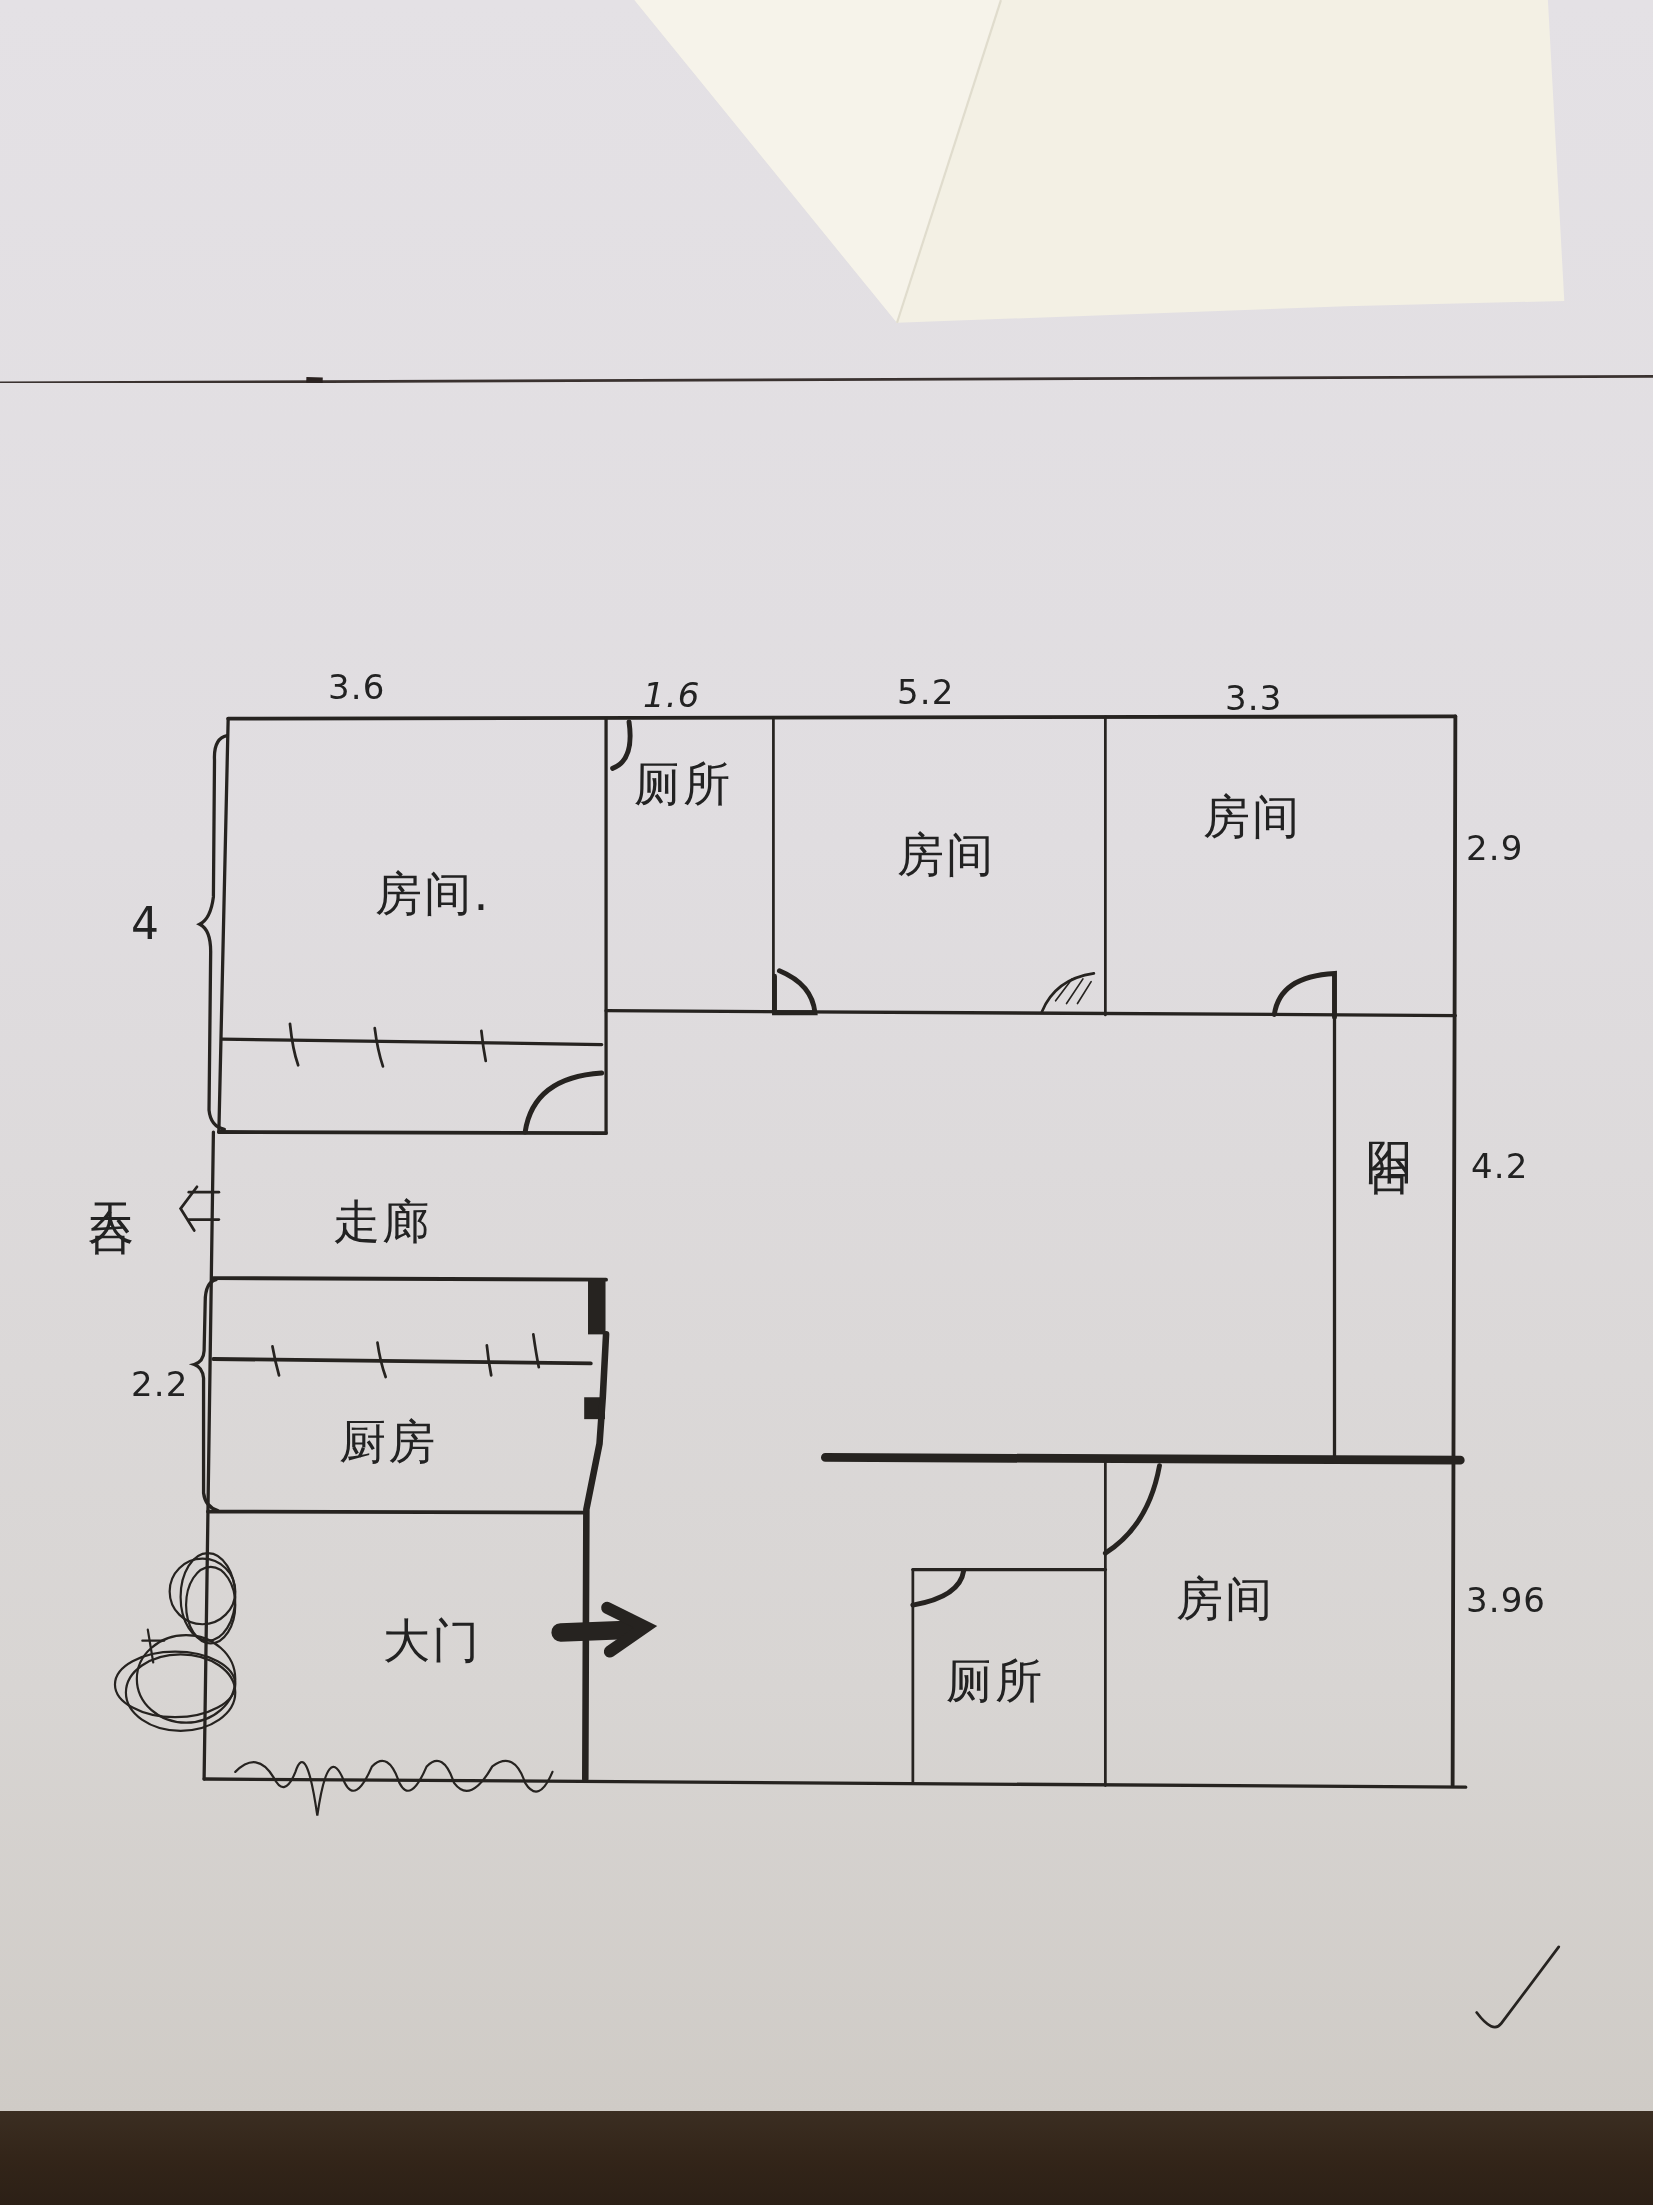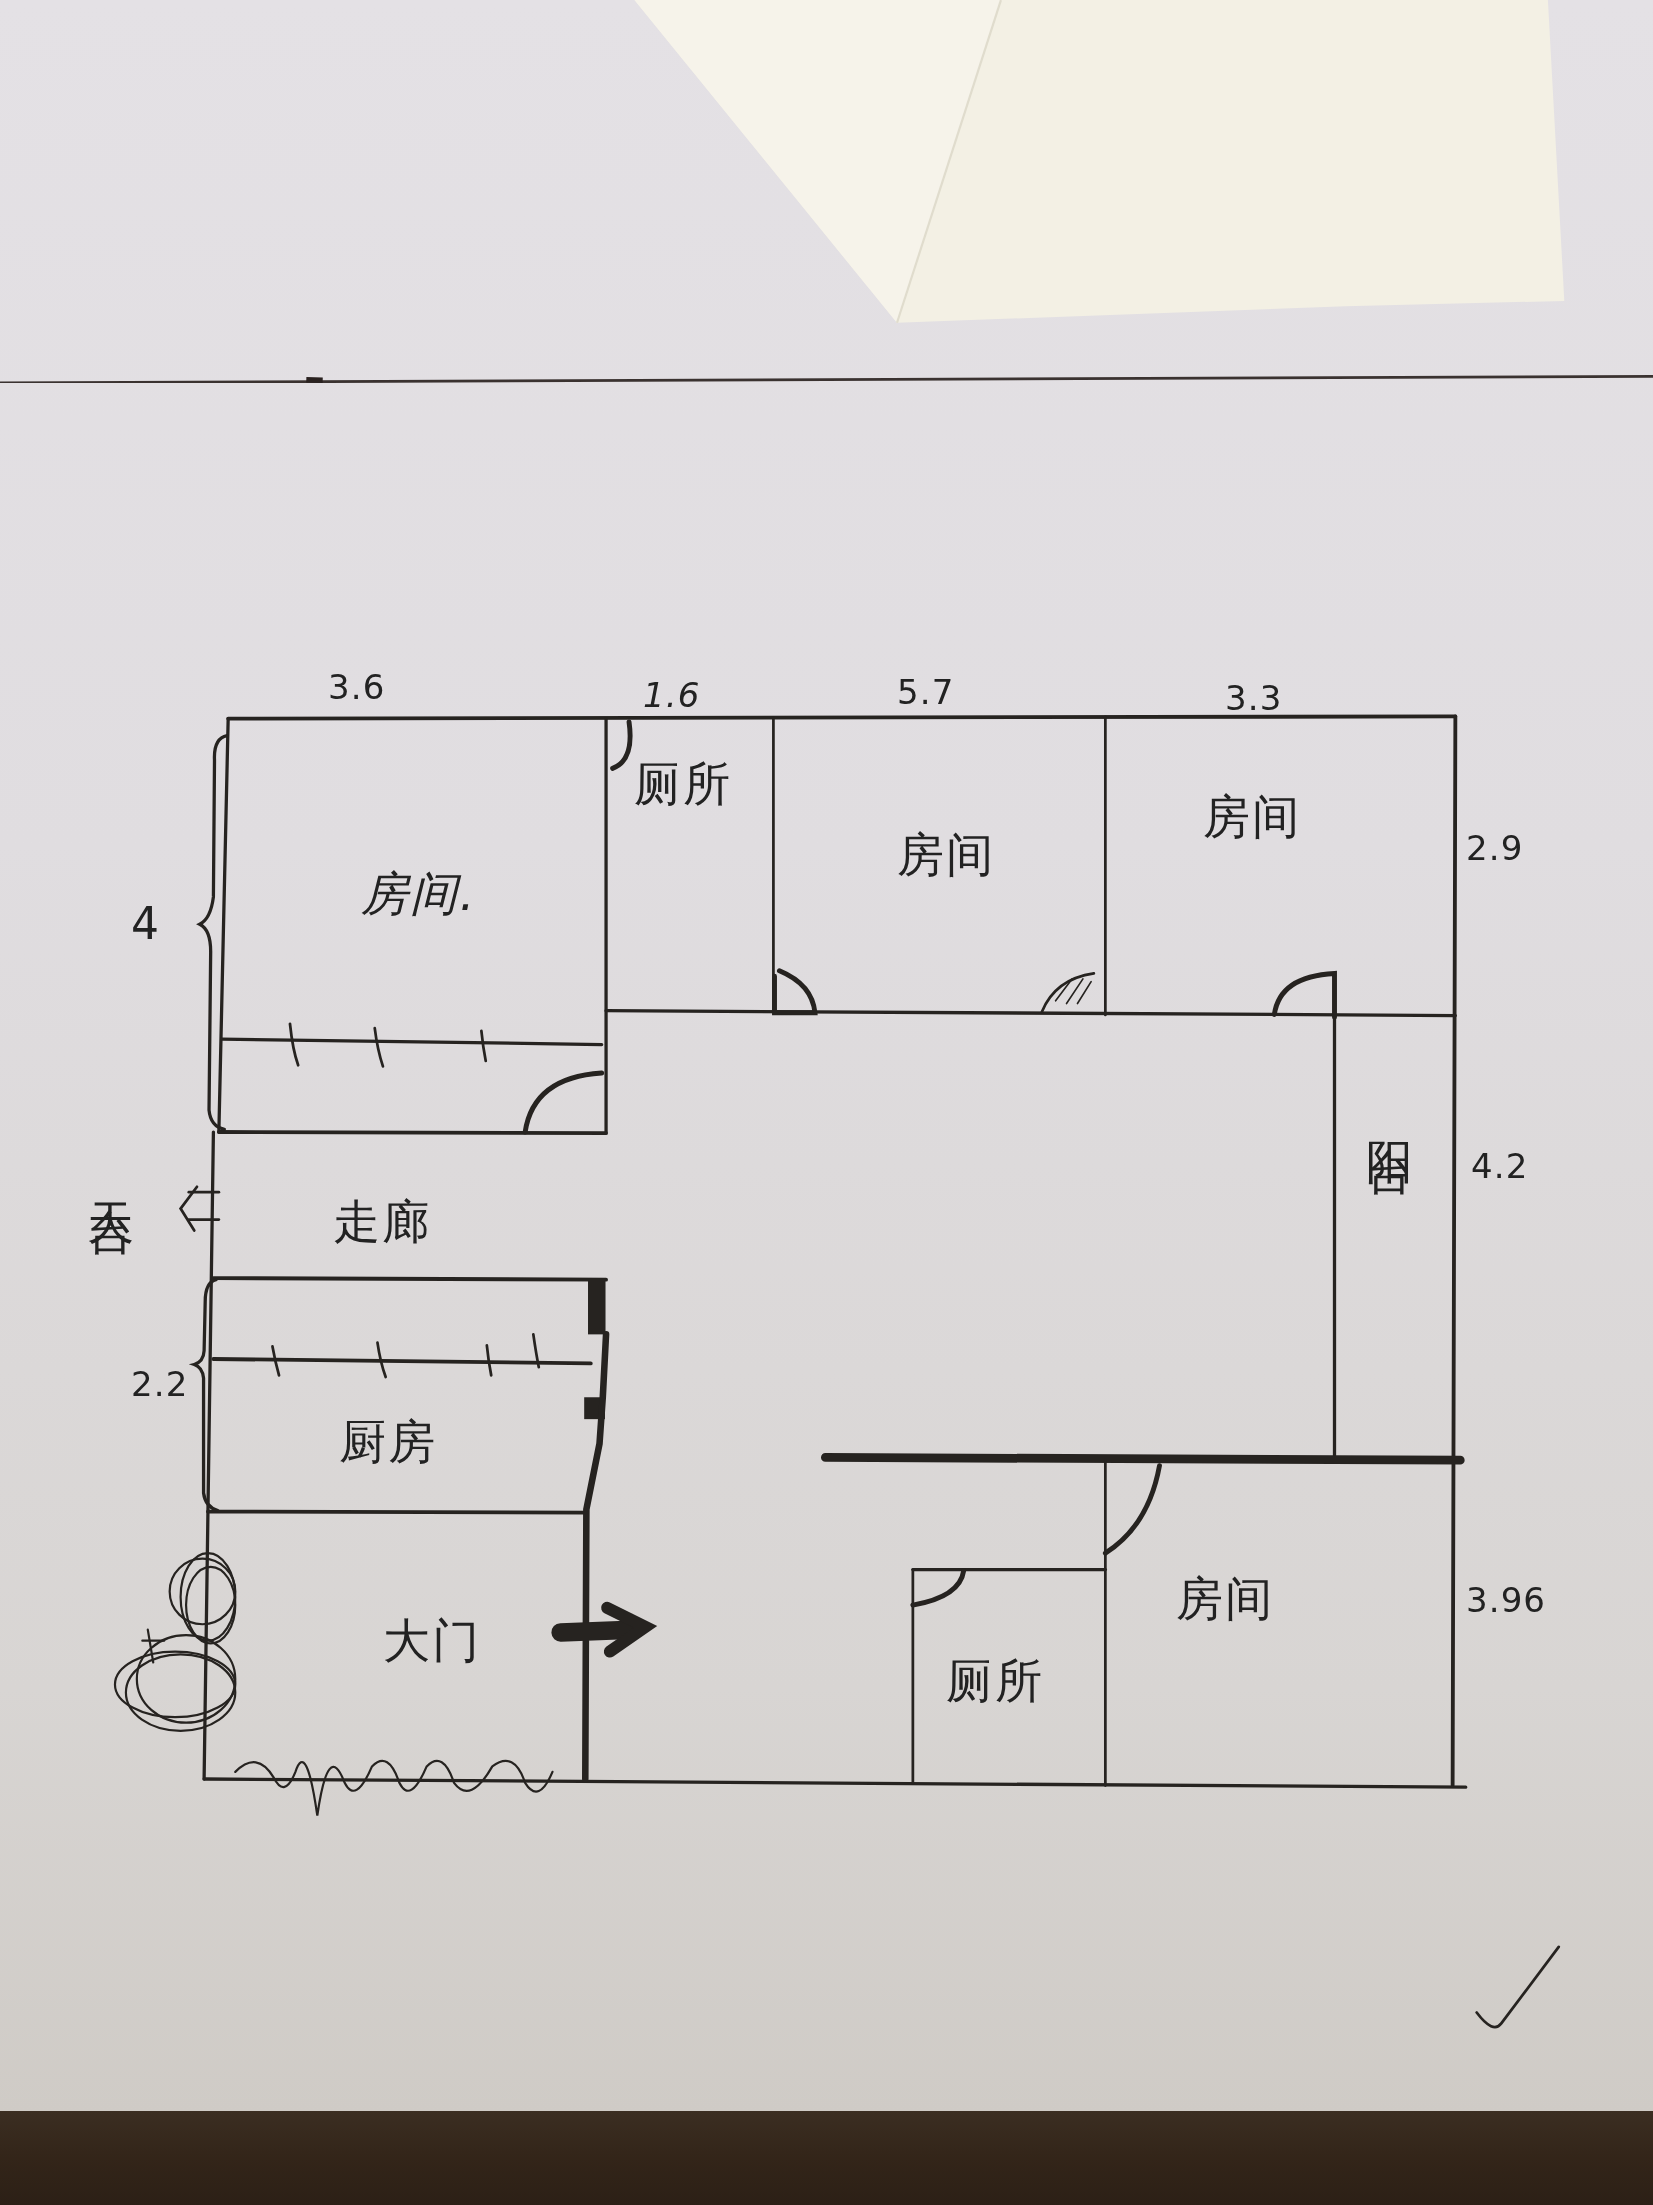--- a/index.html
+++ b/index.html
@@ -110,31 +110,31 @@
         <path d="M430 3240 Q470 3200 500 3250 Q520 3290 540 3240 Q560 3180 580 3320 Q600 3180 630 3260 Q650 3300 680 3230 Q710 3200 730 3260 Q750 3300 780 3230 Q810 3200 830 3260 Q860 3300 900 3230 Q940 3200 960 3260 Q985 3300 1010 3240"></path>
         <path d="M260 3000 L300 3000 M270 2980 L280 3040"></path>
       </g>
 
       <path d="M2700 3680 Q2730 3720 2745 3700 L2850 3560" stroke-width="5"></path>
     </g>
   </svg>
 
   <div class="lbl dim" style="left:328px; top:670px;">3.6</div>
   <div class="lbl dim" style="left:643px; top:678px;font-style:italic;">1.6</div>
-  <div class="lbl dim" style="left:897px; top:675px;">5.7</div>
+  <div class="lbl dim" style="left:897px; top:675px;">5.2</div>
   <div class="lbl dim" style="left:1225px; top:681px;">3.3</div>
 
   <div class="lbl dim" style="left:1466px; top:831px;">2.9</div>
   <div class="lbl dim" style="left:1471px; top:1149px;">4.2</div>
   <div class="lbl dim" style="left:1466px; top:1583px;">3.96</div>
 
   <div class="lbl dim" style="left:131px; top:902px; font-size:44px;">4</div>
   <div class="lbl dim" style="left:131px; top:1367px;">2.2</div>
 
-  <div class="lbl room" style="left:361px; top:870px;font-style:italic;">房间.</div>
+  <div class="lbl room" style="left:375px; top:870px;">房间.</div>
   <div class="lbl room" style="left:634px; top:760px;">厕所</div>
   <div class="lbl room" style="left:897px; top:831px;">房间</div>
   <div class="lbl room" style="left:1203px; top:793px;">房间</div>
   <div class="lbl room vert" style="left:1367px; top:1105px;">阳台</div>
   <div class="lbl room" style="left:333px; top:1198px;">走廊</div>
   <div class="lbl room vert" style="left:88px; top:1165px;">天台</div>
   <div class="lbl room" style="left:339px; top:1422px;font-family:Liberation Mono, monospace;">厨房</div>
   <div class="lbl room" style="left:383px; top:1597px;margin-top:20px;">大门</div>
   <div class="lbl room" style="left:946px; top:1657px;">厕所</div>
   <div class="lbl room" style="left:1176px; top:1575px;">房间</div>

